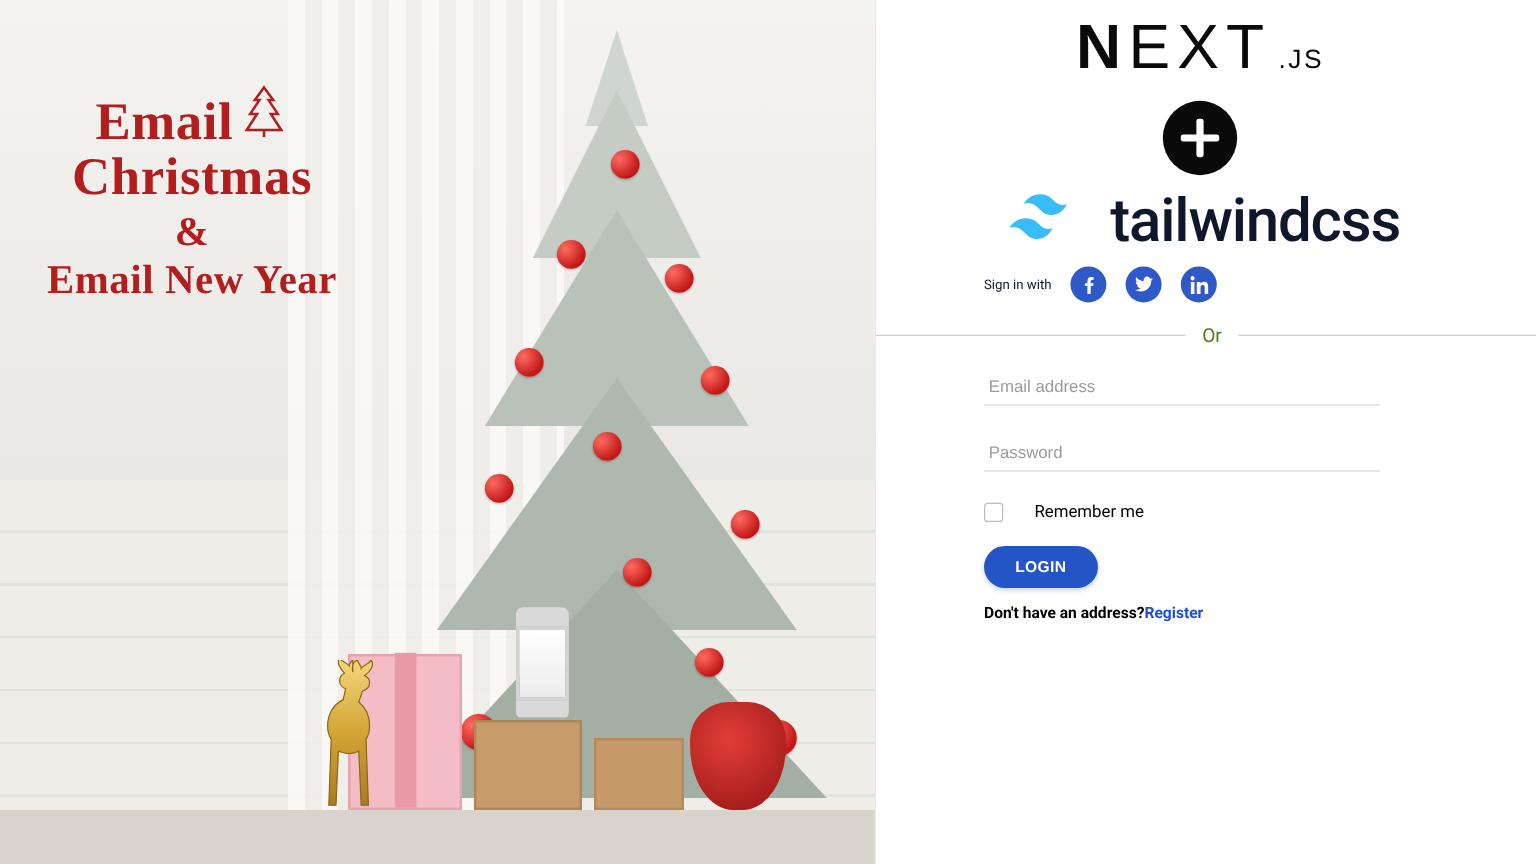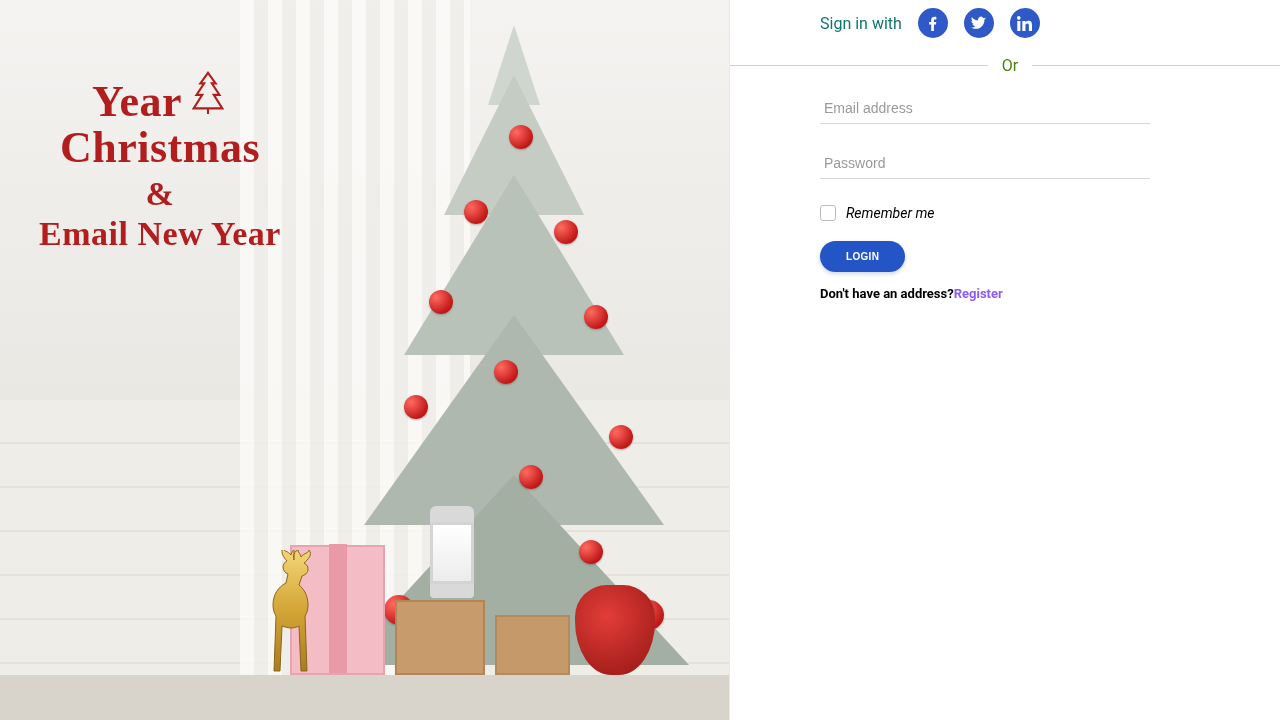--- a/index.html
+++ b/index.html
@@ -60,50 +60,50 @@
 .nextjs .sub{font-size:22px;letter-spacing:2px;margin-left:6px;}
 .plus{width:62px;height:62px;border-radius:50%;background:#0a0a0a;display:flex;align-items:center;justify-content:center;margin:14px auto 10px;}
 .plus svg{width:40px;height:40px;fill:#fff;}
 .tw-row{display:flex;align-items:center;justify-content:center;gap:12px;margin-top:0;}
 .tw-mark svg{width:80px;height:50px;}
 .tw-word{font-size:50px;font-weight:500;color:#0f172a;letter-spacing:-1px;}
 
 
 .form{margin:8px 0 0 90px;width:430px;}
 .signin-row{display:flex;align-items:center;gap:16px;margin-bottom:8px;}
-.signin-label{font-size:16px;color:#0f766e;}
+.signin-label{font-size:11px;color:#0f172a;}
 .soc{width:30px;height:30px;border-radius:50%;background:#2e59c7;display:flex;align-items:center;justify-content:center;}
 .soc svg{width:15px;height:15px;fill:#fff;}
 .soc.tw-s{background:#2e59c7;}
 .soc.in{background:#2e59c7;}
 .divider{position:relative;margin:18px 0 18px -90px;width:560px;display:flex;align-items:center;}
 .divider::before,.divider::after{content:"";flex:1;height:1px;background:#cfcfcf;}
 .divider span{padding:0 14px;font-size:16px;color:#4d7c0f;}
 .input{width:330px;padding:7px 4px;border:none;border-bottom:1px solid #d7d7d7;font-size:14px;color:#333;margin-bottom:24px;outline:none;}
 .input::placeholder{color:#9a9a9a;}
-.remember{display:flex;align-items:center;gap:10px;margin:2px 0 20px;font-style:italic;}
+.remember{display:flex;align-items:center;gap:26px;margin:2px 0 20px;}
 .cb{width:16px;height:16px;border:1px solid #bcbcbc;border-radius:3px;background:#fff;}
 .remember span{font-size:14px;}
-.login-btn{background:#2455c6;color:#fff;border:none;border-radius:20px;padding:10px 26px;font-size:10px;font-weight:600;letter-spacing:.3px;cursor:pointer;box-shadow:0 2px 4px rgba(60,90,180,.25);}
+.login-btn{background:#2455c6;color:#fff;border:none;border-radius:20px;padding:10px 26px;font-size:13px;font-weight:600;letter-spacing:.3px;cursor:pointer;box-shadow:0 2px 4px rgba(60,90,180,.25);}
 .noacct{margin-top:14px;font-size:13px;font-weight:700;}
-.noacct a{color:#8b5cf6;font-weight:700;text-decoration:none;}
+.noacct a{color:#1d4ed8;font-weight:700;text-decoration:none;}
 </style>
 </head>
 <body>
 
 <div class="container">
 
   <div class="left">
     <div class="wall-panel"></div>
     <div class="curtain"></div>
     <div class="floor"></div>
 
     <div class="greeting">
       <div class="l1">
-        <span>Year</span><span class="tree-icon">
+        <span>Email</span><span class="tree-icon">
           <svg viewBox="0 0 40 48">
               <path d="M20 3 L28 14 H24 L32 26 H26 L35 40 H5 L14 26 H8 L16 14 H12 Z M20 40 V46"></path>
             </svg>
         </span>
       </div>
       <div class="l2">Christmas</div>
       <div class="amp">&amp;</div>
       <div class="l3">Email New Year</div>
     </div>
 
@@ -149,20 +149,42 @@
         </linearGradient>
           </defs>
         <g fill="url(#gold)" stroke="#8b651a" stroke-width="1">
           <path d="M34 10c0 0-2-8 4-10 0 3 3 4 3 7 3-4 8-4 8-7 4 4-1 10-5 13 2 1 4 3 4 6 0 4-3 6-6 7l-3 9c5 4 9 11 9 20 0 4-1 8-3 11l2 55h-6l-2-45c-2 1-5 2-8 2-3 0-6-1-9-2l-2 45h-6l2-55c-2-3-3-7-3-11 0-10 5-18 13-22l2-9c-3-1-5-4-5-7 0-3 2-5 4-6-3-3-7-9-4-13 0 3 5 3 8 7 0-3 3-4 3-7z"></path>
         </g>
       </svg>
     </div>
   </div>
 
   <div class="right">
+    <div class="logos">
+      <div class="nextjs">
+        <span class="n">N</span><span class="thin">EXT</span><span class="sub">.JS</span>
+      </div>
+      <div class="plus">
+        <svg viewBox="0 0 40 40">
+            <rect x="17" y="4" width="6" height="32" rx="2"></rect>
+            <rect x="4" y="17" width="32" height="6" rx="2"></rect>
+          </svg>
+      </div>
+      <div class="tw-row">
+        <span class="tw-mark">
+          <svg viewBox="0 0 80 50">
+              <g fill="#38bdf8">
+            <path d="M20 12c6-10 18-10 24-4 4 4 7 6 12 4-4 10-16 12-22 5-5-5-9-7-14-5z"></path>
+            <path d="M8 32c6-10 18-10 24-4 4 4 7 6 12 4-4 10-16 12-22 5-5-5-9-7-14-5z"></path>
+          </g>
+            </svg>
+        </span>
+        <span class="tw-word">tailwindcss</span>
+      </div>
+    </div>
 
     <div class="form">
       <div class="signin-row">
         <span class="signin-label">Sign in with</span>
         <a class="soc">
           <svg viewBox="0 0 16 16">
               <path d="M9.5 16V9h2.2l.3-2.6H9.5V4.8c0-.7.2-1.2 1.3-1.2h1.3V1.2C11.9 1.1 11 .9 10 .9 8 .9 6.6 2.1 6.6 4.5v1.9H4.4V9h2.2v7h2.9z"></path>
             </svg>
         </a>
         <a class="soc tw-s">

